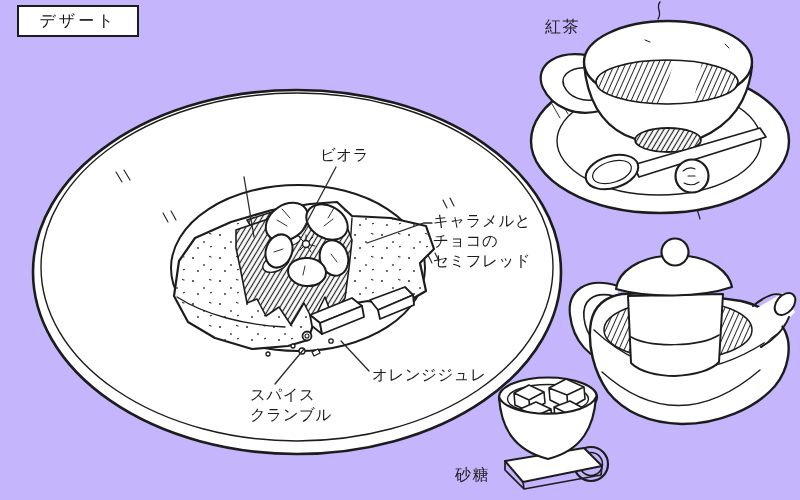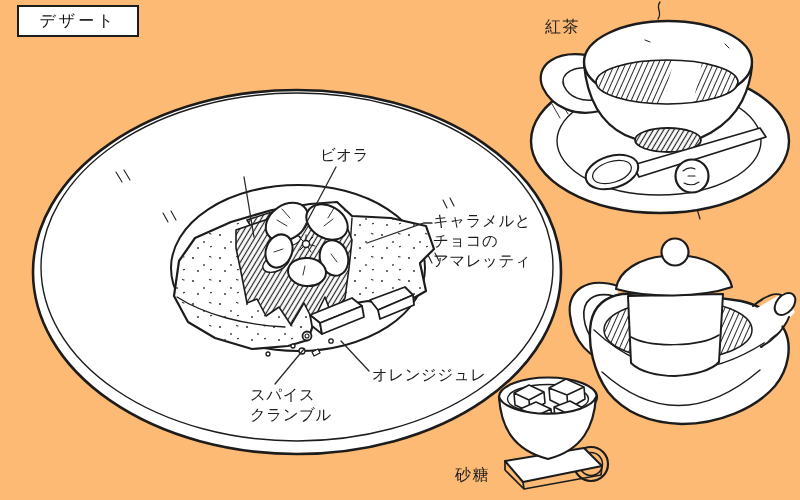--- a/index.html
+++ b/index.html
@@ -1,16 +1,16 @@
 <!DOCTYPE html>
 <html><head>
 <meta charset="utf-8">
 <style>
   html,body{margin:0;padding:0;background:#ffffff;}
-  .stage{position:relative;width:800px;height:500px;background:#fdba74;overflow:hidden;
+  .stage{position:relative;width:800px;height:500px;background:#c4b5fd;overflow:hidden;
          font-family:"DejaVu Sans",sans-serif;}
   .stage svg{position:absolute;left:0;top:0;}
   .label{position:absolute;color:#1c1c1c;font-size:15.5px;line-height:20px;
          white-space:pre-line;letter-spacing:.5px;}
   .kanji{font-size:16px;letter-spacing:1.5px;text-align:center;}
   .title-box{position:absolute;left:17px;top:5px;width:118px;height:28px;
              border:2px solid #1c1c1c;display:flex;align-items:center;justify-content:center;
              font-size:16px;letter-spacing:3px;color:#111;background:#fff;}
 </style>
 </head>
@@ -193,19 +193,19 @@
     </g>
   </svg>
 
   <div class="title-box">
     <span>デザート</span>
   </div>
 
   <div class="label" style="left:320px;top:145px;text-align:right;">ビオラ</div>
   <div class="label" style="left:433px;top:211px;">キャラメルと
 チョコの
-アマレッティ</div>
+セミフレッド</div>
   <div class="label" style="left:250px;top:385px;">スパイス
 クランブル</div>
   <div class="label" style="left:372px;top:365px;">オレンジジュレ</div>
   <div class="label kanji" style="left:545px;top:17px;">紅茶</div>
   <div class="label kanji" style="left:455px;top:465px;">砂糖</div>
 </div>
 
 </body></html>

